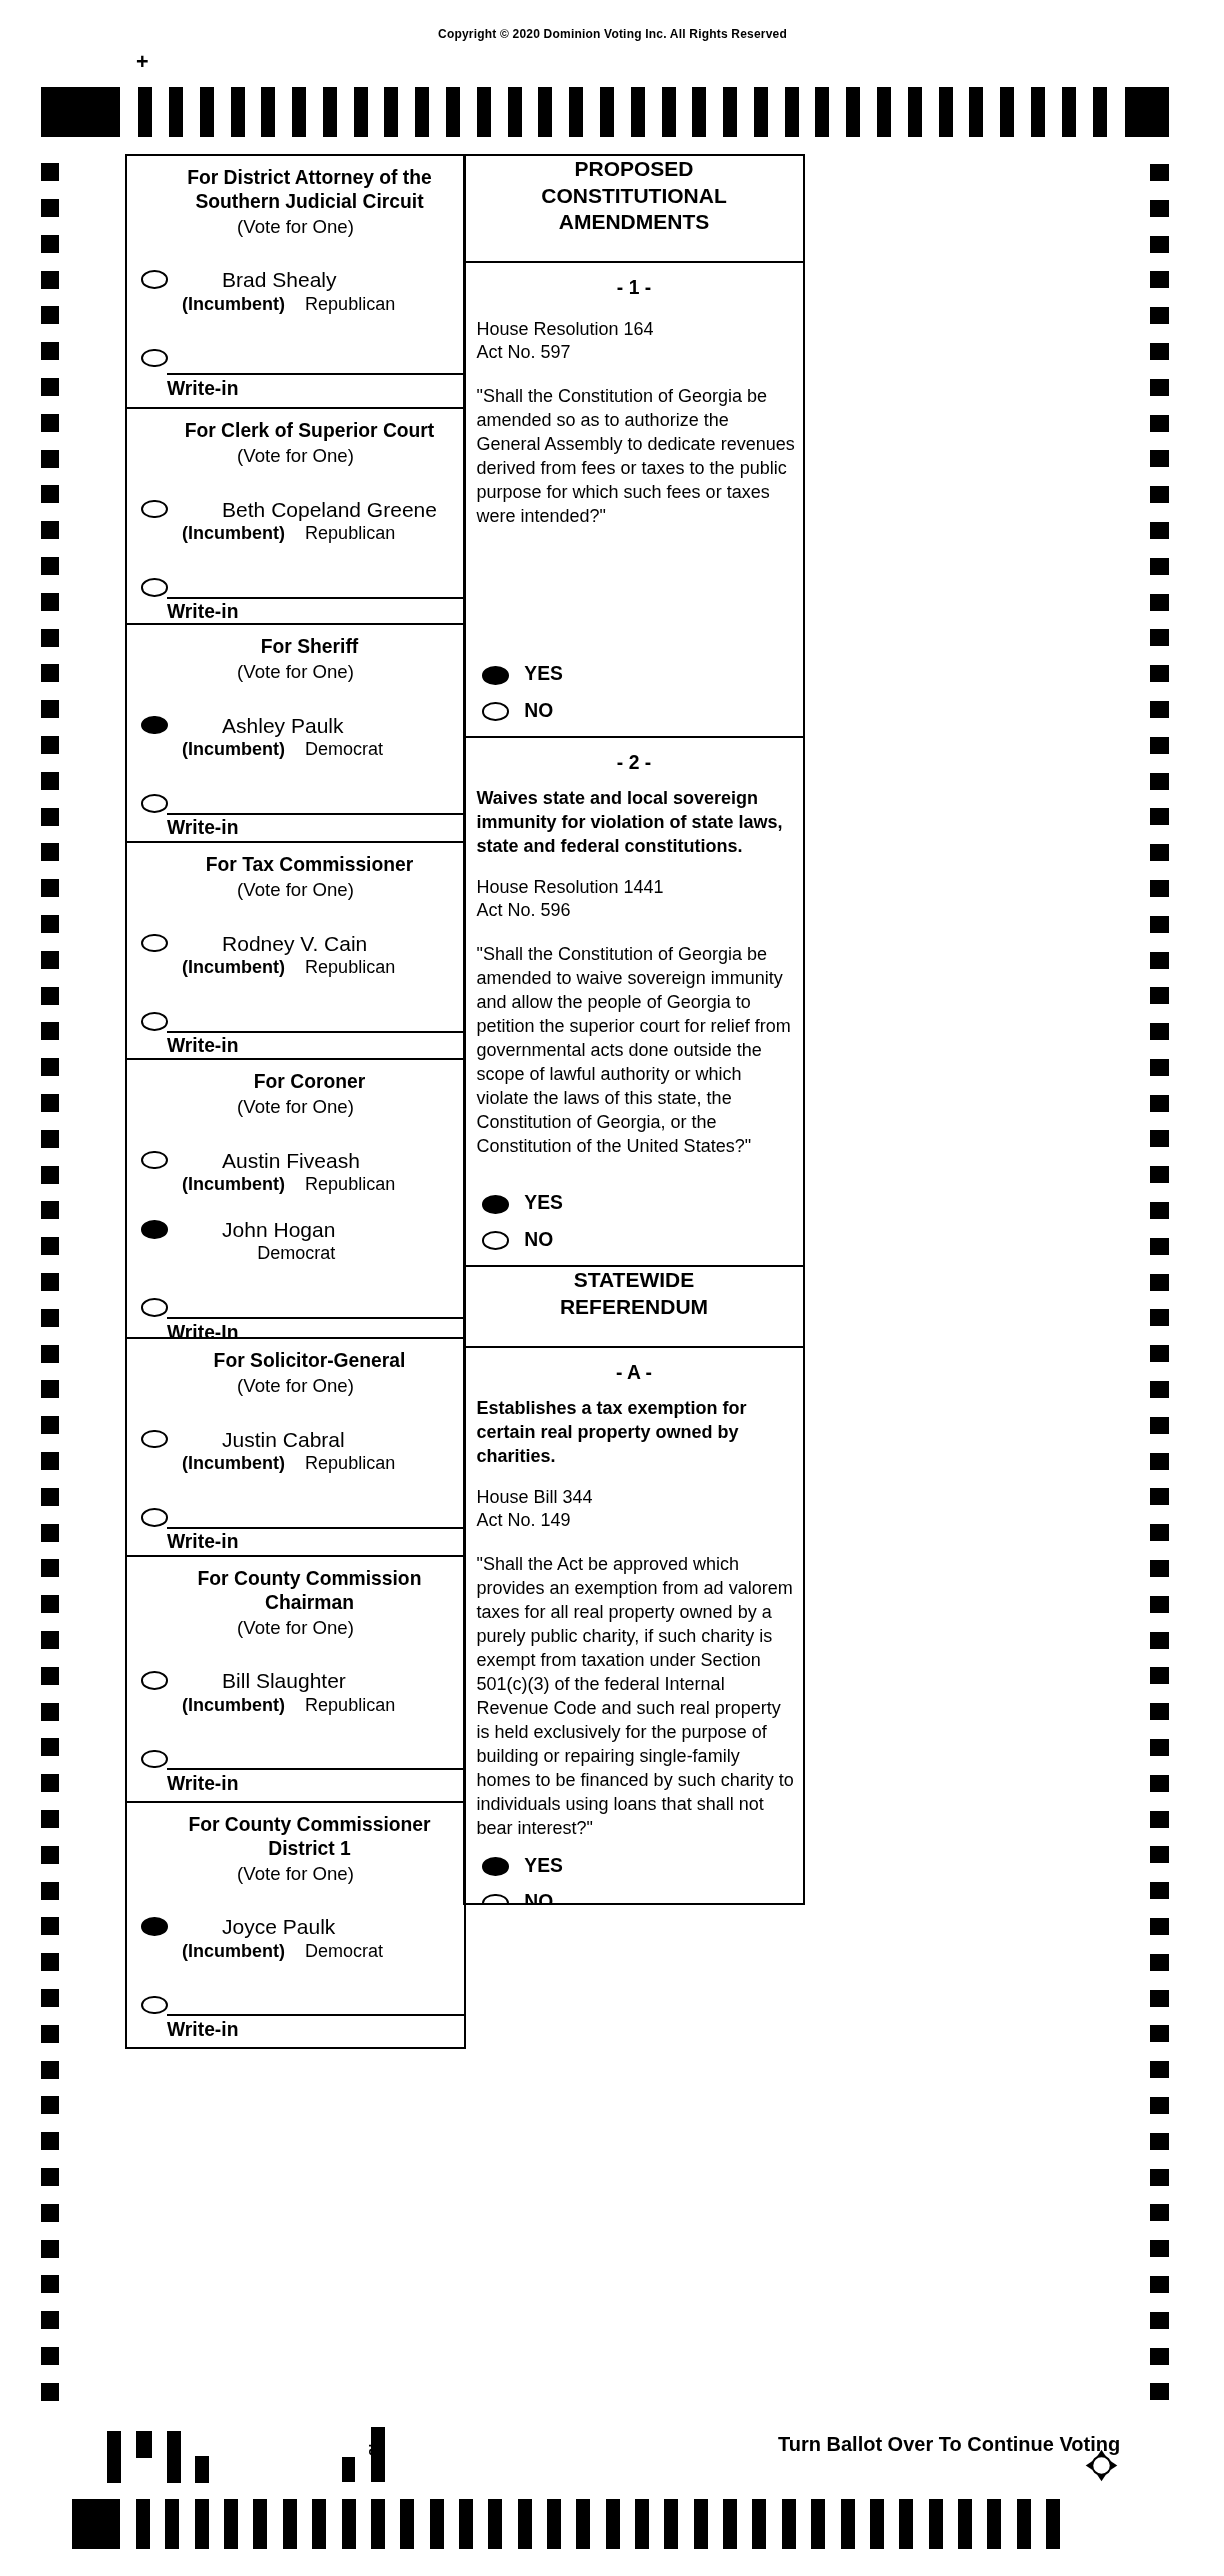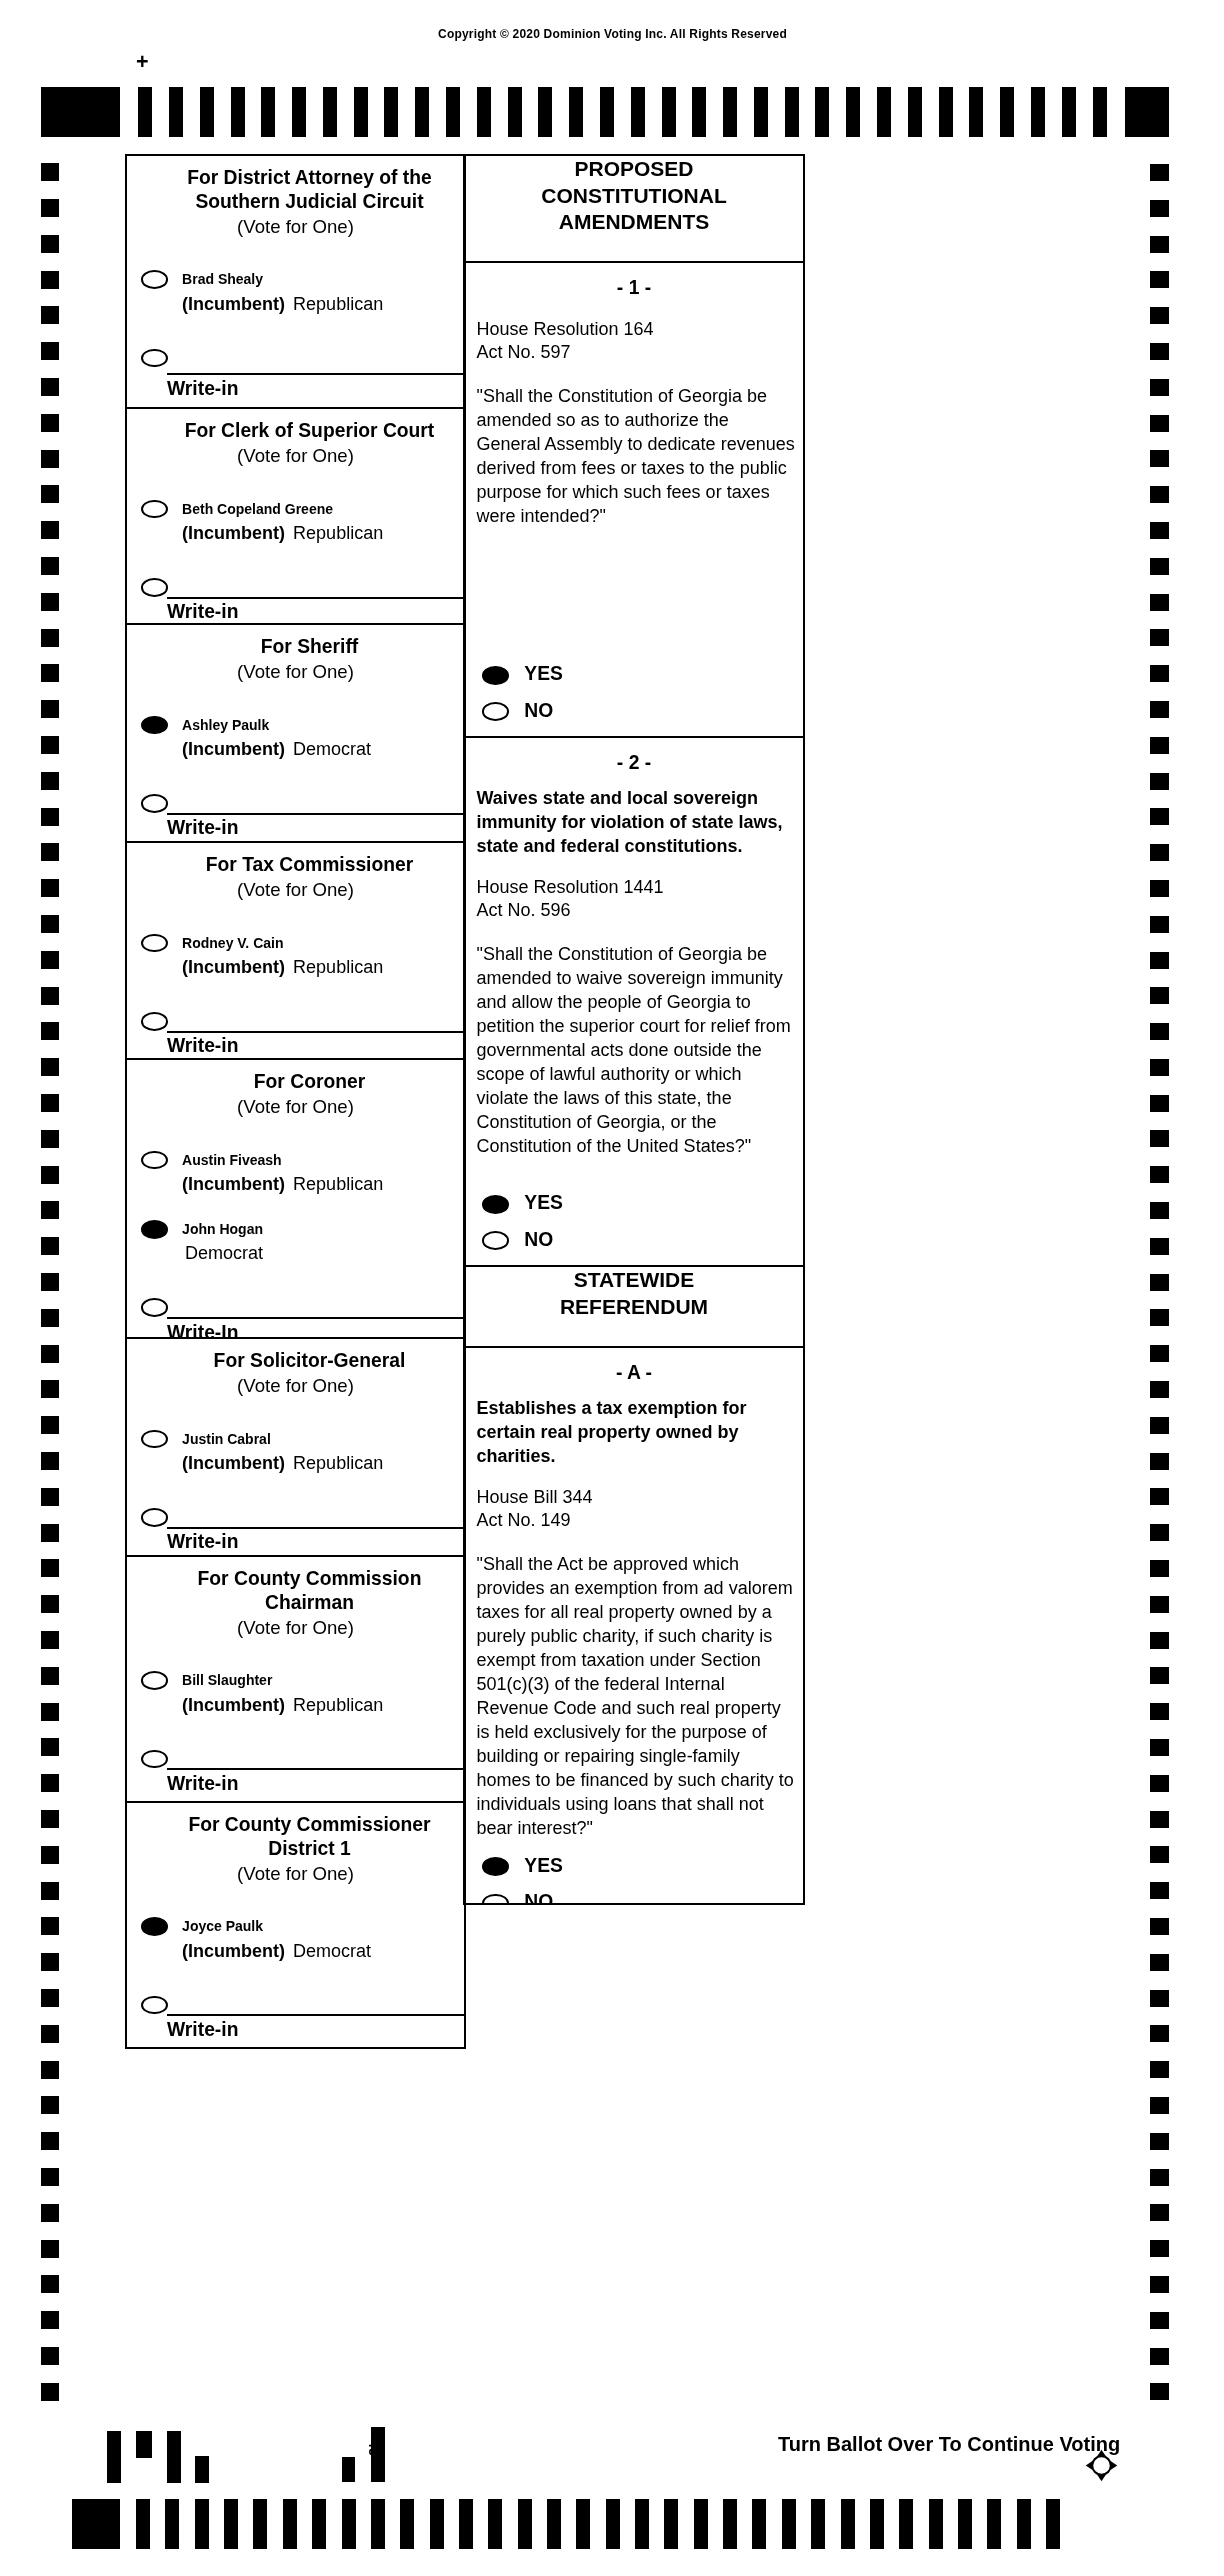--- a/index.html
+++ b/index.html
@@ -24,23 +24,23 @@
   .c-head{text-align:center;padding-top:2.9px;}
   .c-title{font-weight:bold;font-size:19.3px;line-height:23.6px;padding-left:28px;}
   .c-vote{font-size:18.6px;line-height:23.6px;margin-top:1.4px;}
   .cand{display:flex;align-items:flex-start;padding-left:14.3px;margin-top:30px;}
   .cand.second{margin-top:24px;text-align:right;}
   .cand.empty{margin-top:33px;}
   .oval{width:26.5px;height:18.6px;border:2.1px solid #000;border-radius:50%;
         box-sizing:border-box;margin-top:2.1px;flex:none;background:#fff;}
   .oval.filled{background:#000;}
   .ct{margin-left:14.3px;}
-  .cname{font-weight:bold;font-size:14px;line-height:23px;}
+  .cname{font-weight:normal;font-size:21px;line-height:23px;margin-left:40px;}
   .pline{margin-top:3.6px;font-size:18px;line-height:18.6px;}
-  .inc{font-weight:bold;margin-right:8px;}
+  .inc{font-weight:bold;margin-right:20px;}
   .writein{margin-top:auto;margin-left:40px;border-top:2.1px solid #000;padding:2.9px 0 7.2px;}
   .wlabel{font-weight:bold;font-size:19.3px;}
   
   .mhead{text-align:center;border-bottom:2.1px solid #000;box-sizing:border-box;overflow:hidden;}
   .mhead .mh-line{font-weight:bold;font-size:21px;line-height:26.5px;}
   .measure{border-bottom:2.1px solid #000;box-sizing:border-box;display:flex;
            flex-direction:column;overflow:hidden;}
   .measure.last{border-bottom:none;flex:1;}
   .mnum{text-align:center;font-weight:bold;font-size:19.3px;margin-top:14.3px;}
   .msummary{font-weight:bold;font-size:18px;line-height:24px;margin:11.5px 10px 0 11.5px;}

